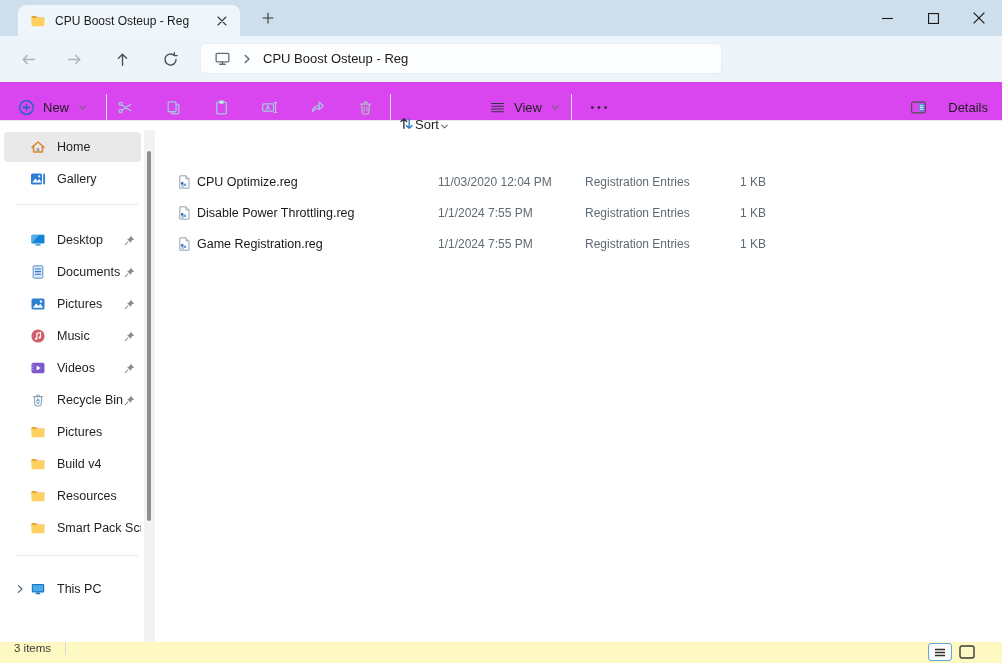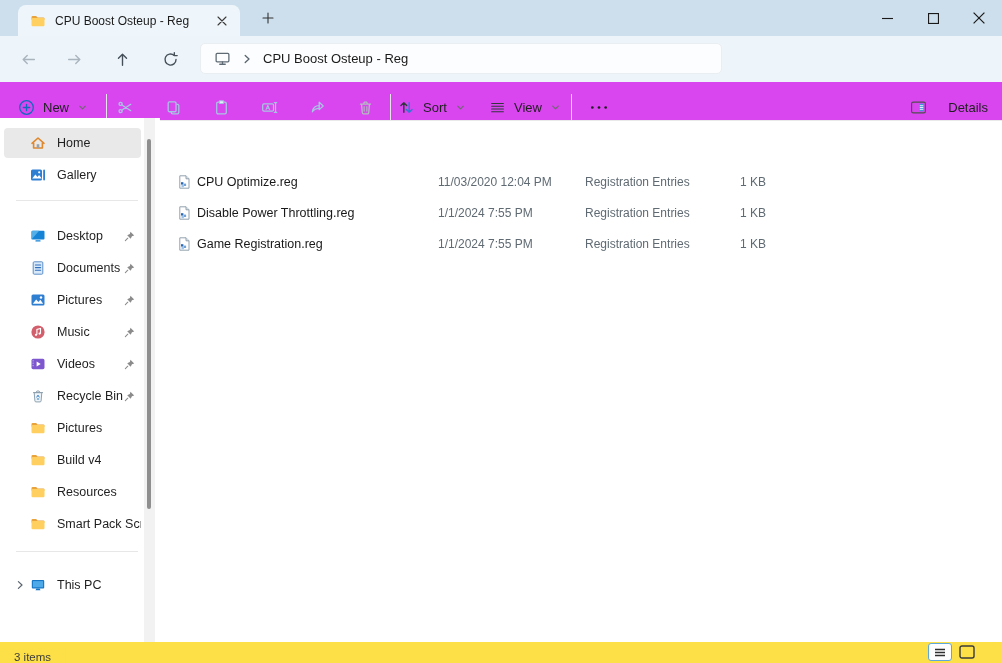--- a/index.html
+++ b/index.html
@@ -31,27 +31,27 @@
     font-size:12.5px;color:#3c464e;}
   .searchbar input::placeholder{color:#5c6a73;opacity:1;}
 
   
   .toolbar{position:absolute;left:0;top:82px;right:0;height:39px;background:#d946ef;border-bottom:1px solid #e9e9e9;box-sizing:border-box;}
   .tb{position:absolute;top:0;height:50px;display:flex;align-items:center;}
   .tb-label{font-size:13px;color:#1f1f1f;}
   .tb-new{left:14px;gap:8px;padding:0 4px;}
   .tb-sep{position:absolute;top:12px;width:1px;height:26px;background:#e4e4e4;}
   .tb-iconbtn{position:absolute;top:9px;width:32px;height:32px;display:flex;align-items:center;justify-content:center;border-radius:5px;}
-  .tb-sort{left:398px;gap:8px;}
+  .tb-sort{left:398px;align-items:flex-end;}
   .tb-view{left:489px;gap:8px;}
   .tb-more{left:583px;top:9px;}
   .tb-details{right:14px;gap:21px;}
 
   
-  .sidebar{position:absolute;left:0;top:118px;width:160px;bottom:21px;background:#fff;padding-top:10px;box-sizing:border-box;overflow:hidden;}
+  .sidebar{position:absolute;left:0;top:130px;width:160px;bottom:21px;background:#fff;padding-top:2px;box-sizing:border-box;overflow:hidden;}
   .side-item{height:30px;margin:0 19px 2px 4px;border-radius:4px;display:flex;align-items:center;
     padding-left:26px;position:relative;font-size:12.5px;color:#1f1f1f;box-sizing:border-box;}
   .side-item.selected{background:#e9e9e9;}
   .side-item .slabel{margin-left:11px;white-space:nowrap;overflow:hidden;}
   .side-item .pin{position:absolute;right:5px;top:9px;}
   .side-item.haschev{padding-left:10px;}
   .side-item .chev{width:12px;margin-right:4px;display:flex;}
   .side-divider{height:1px;background:#e7e7e7;margin:10px 22px 20px 16px;}
   .side-divider.d2{margin:12px 22px 18px 16px;}
   .side-track{position:absolute;left:144px;top:0;bottom:0;width:11px;background:#f2f2f2;}
@@ -67,21 +67,21 @@
   .rows{position:absolute;top:33px;left:0;right:0;}
   .file-row{height:31px;position:relative;}
   .file-row .ficon{position:absolute;left:16px;top:7px;}
   .cell{position:absolute;top:0;line-height:31px;white-space:nowrap;}
   .cell-name{left:37px;font-size:12.5px;color:#191919;}
   .cell-date{left:278px;font-size:12px;color:#5f6a72;}
   .cell-type{left:425px;font-size:12px;color:#5f6a72;}
   .cell-size{left:545px;width:61px;text-align:right;font-size:12px;color:#5f6a72;}
 
   
-  .statusbar{position:absolute;left:0;right:0;bottom:0;height:21px;background:#fde047;display:flex;align-items:flex-end;}
+  .statusbar{position:absolute;left:0;right:0;bottom:0;height:21px;background:#fef9c3;display:flex;align-items:flex-start;}
   .status-text{margin-left:14px;font-size:11.5px;color:#3c3c3c;}
   .status-sep{width:1px;height:13px;background:#d6d6d6;margin-left:14px;}
   .sb-details-btn{position:absolute;right:50px;top:1px;width:24px;height:18px;border:1px solid #5ea7dd;border-radius:3px;
     background:#fdfdfd;display:flex;align-items:center;justify-content:center;box-sizing:border-box;}
   .sb-thumb-btn{position:absolute;right:27px;top:3px;display:flex;}
 </style>
 </head>
 <body>
 
 <div class="window">

